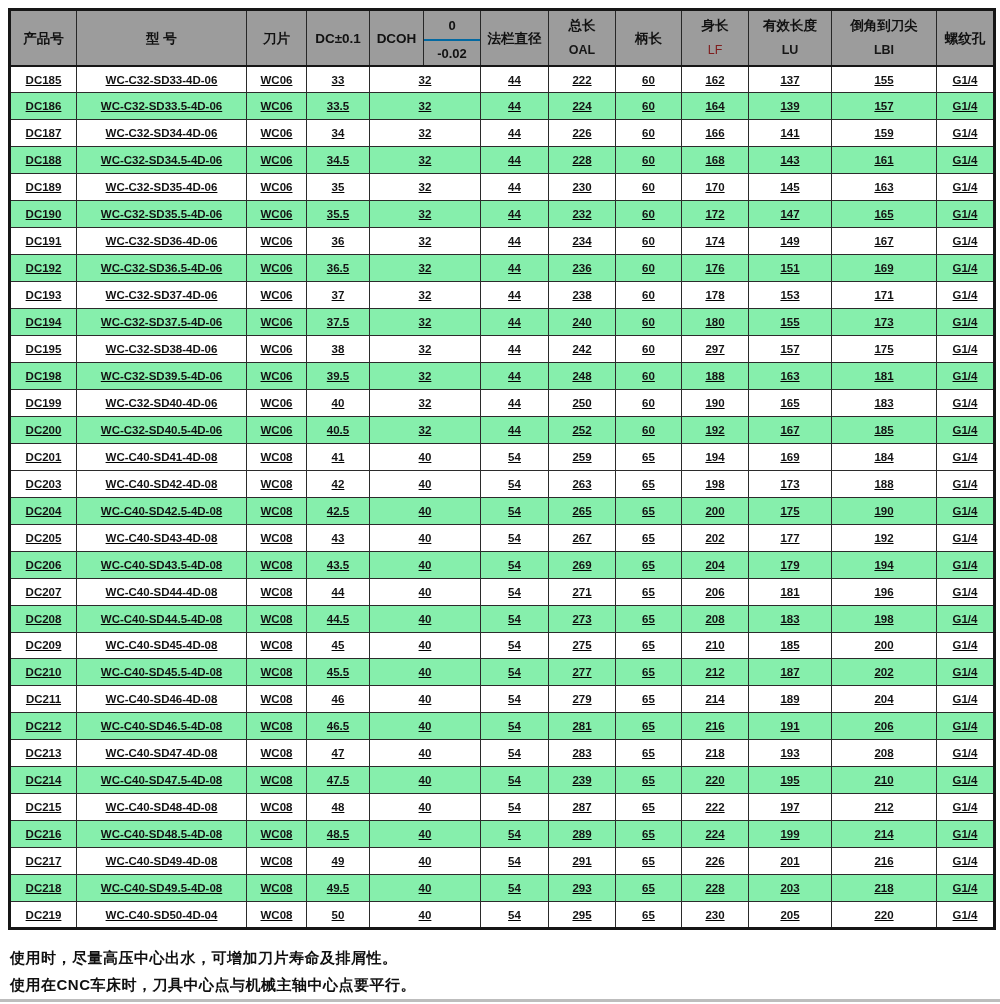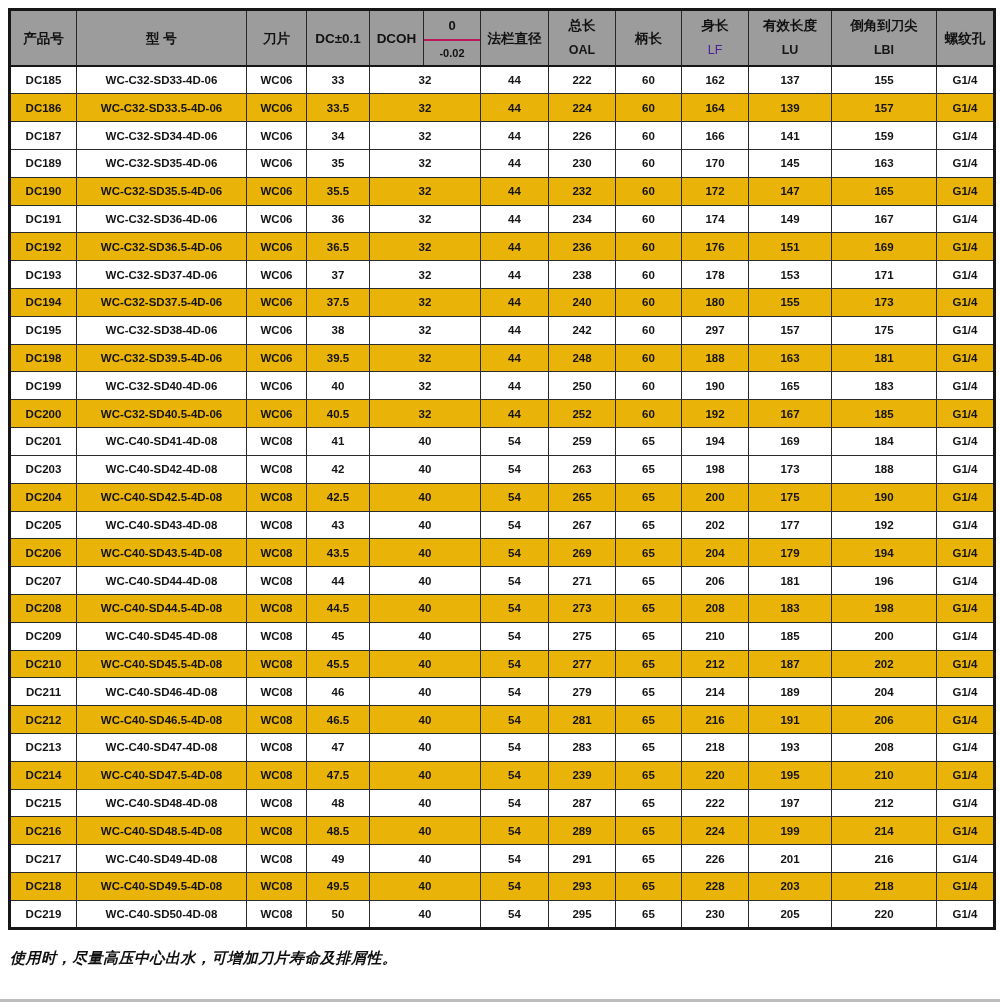--- a/index.html
+++ b/index.html
@@ -8,38 +8,38 @@
   .page { position:relative; width:1000px; height:1004px; background:#fff; }
 
   table.spec { position:absolute; left:8px; top:8px; width:985px; height:922px;
     border-collapse:collapse; table-layout:fixed;
     border:3px solid #161616; }
 
   thead th { background:#9c9c9c; border:1.5px solid #272727; border-bottom:2.5px solid #161616;
     height:54px; vertical-align:middle; text-align:center;
     font-size:13.5px; font-weight:bold; color:#111; padding:0; line-height:15px; }
   thead th .sub { display:block; font-size:12.5px; font-weight:bold; color:#161616; margin-top:10px;text-align:center; }
-  thead th .sub.dim { color:#4c1d95; font-weight:400; }
+  thead th .sub.dim { color:#7f1d1d; font-weight:400; }
 
   th.tol-cell { padding:0; }
   .tol-wrap { display:flex; flex-direction:column; width:100%; height:54px; }
   .tol-top { height:28px; display:flex; align-items:center; justify-content:center;
     font-size:13px; font-weight:bold; }
   .tol-bottom { flex:1; display:flex; align-items:center; justify-content:center;
-    border-top:2px solid #be185d; font-size:11px; font-weight:bold; }
+    border-top:2px solid #0369a1; font-size:13px; font-weight:bold; }
 
   tbody td { border:1px solid #2b2b2b; text-align:center; vertical-align:middle;
     font-size:11.5px; font-weight:bold; color:#141414; padding:0;
     white-space:nowrap; overflow:hidden; }
-  tbody tr { height:25px; }
+  tbody tr { height:25px;text-decoration:underline; }
   tbody tr.white { background:#ffffff; }
-  tbody tr.gray  { background:#eab308; }
+  tbody tr.gray  { background:#86efac; }
 
   .notes { position:absolute; left:10px; top:944px; color:#0f0f0f;
-    font-size:15px; font-weight:600; line-height:27px; letter-spacing:0.5px;font-style:italic; }
+    font-size:15px; font-weight:600; line-height:27px; letter-spacing:0.5px; }
 
   .bottom-rule { position:absolute; left:0; top:999px; width:1000px; height:3px;
     background:#bdbdbd; }
 </style>
 </head>
 <body>
 
 <div class="page">
 
   <table class="spec">
@@ -128,20 +128,34 @@
           <td>34</td>
           <td colspan="2">32</td>
           <td>44</td>
           <td>226</td>
           <td>60</td>
           <td>166</td>
           <td>141</td>
           <td>159</td>
           <td>G1/4</td>
         </tr>
+        <tr class="gray">
+          <td>DC188</td>
+          <td>WC-C32-SD34.5-4D-06</td>
+          <td>WC06</td>
+          <td>34.5</td>
+          <td colspan="2">32</td>
+          <td>44</td>
+          <td>228</td>
+          <td>60</td>
+          <td>168</td>
+          <td>143</td>
+          <td>161</td>
+          <td>G1/4</td>
+        </tr>
         <tr class="white">
           <td>DC189</td>
           <td>WC-C32-SD35-4D-06</td>
           <td>WC06</td>
           <td>35</td>
           <td colspan="2">32</td>
           <td>44</td>
           <td>230</td>
           <td>60</td>
           <td>170</td>
@@ -508,33 +522,34 @@
           <td>54</td>
           <td>293</td>
           <td>65</td>
           <td>228</td>
           <td>203</td>
           <td>218</td>
           <td>G1/4</td>
         </tr>
         <tr class="white">
           <td>DC219</td>
-          <td>WC-C40-SD50-4D-08</td>
+          <td>WC-C40-SD50-4D-04</td>
           <td>WC08</td>
           <td>50</td>
           <td colspan="2">40</td>
           <td>54</td>
           <td>295</td>
           <td>65</td>
           <td>230</td>
           <td>205</td>
           <td>220</td>
           <td>G1/4</td>
         </tr>
       </tbody>
   </table>
 
   <div class="notes">
     <div>使用时，尽量高压中心出水，可增加刀片寿命及排屑性。</div>
+    <div>使用在CNC车床时，刀具中心点与机械主轴中心点要平行。</div>
   </div>
 
   <div class="bottom-rule"></div>
 </div>
 
 </body></html>

